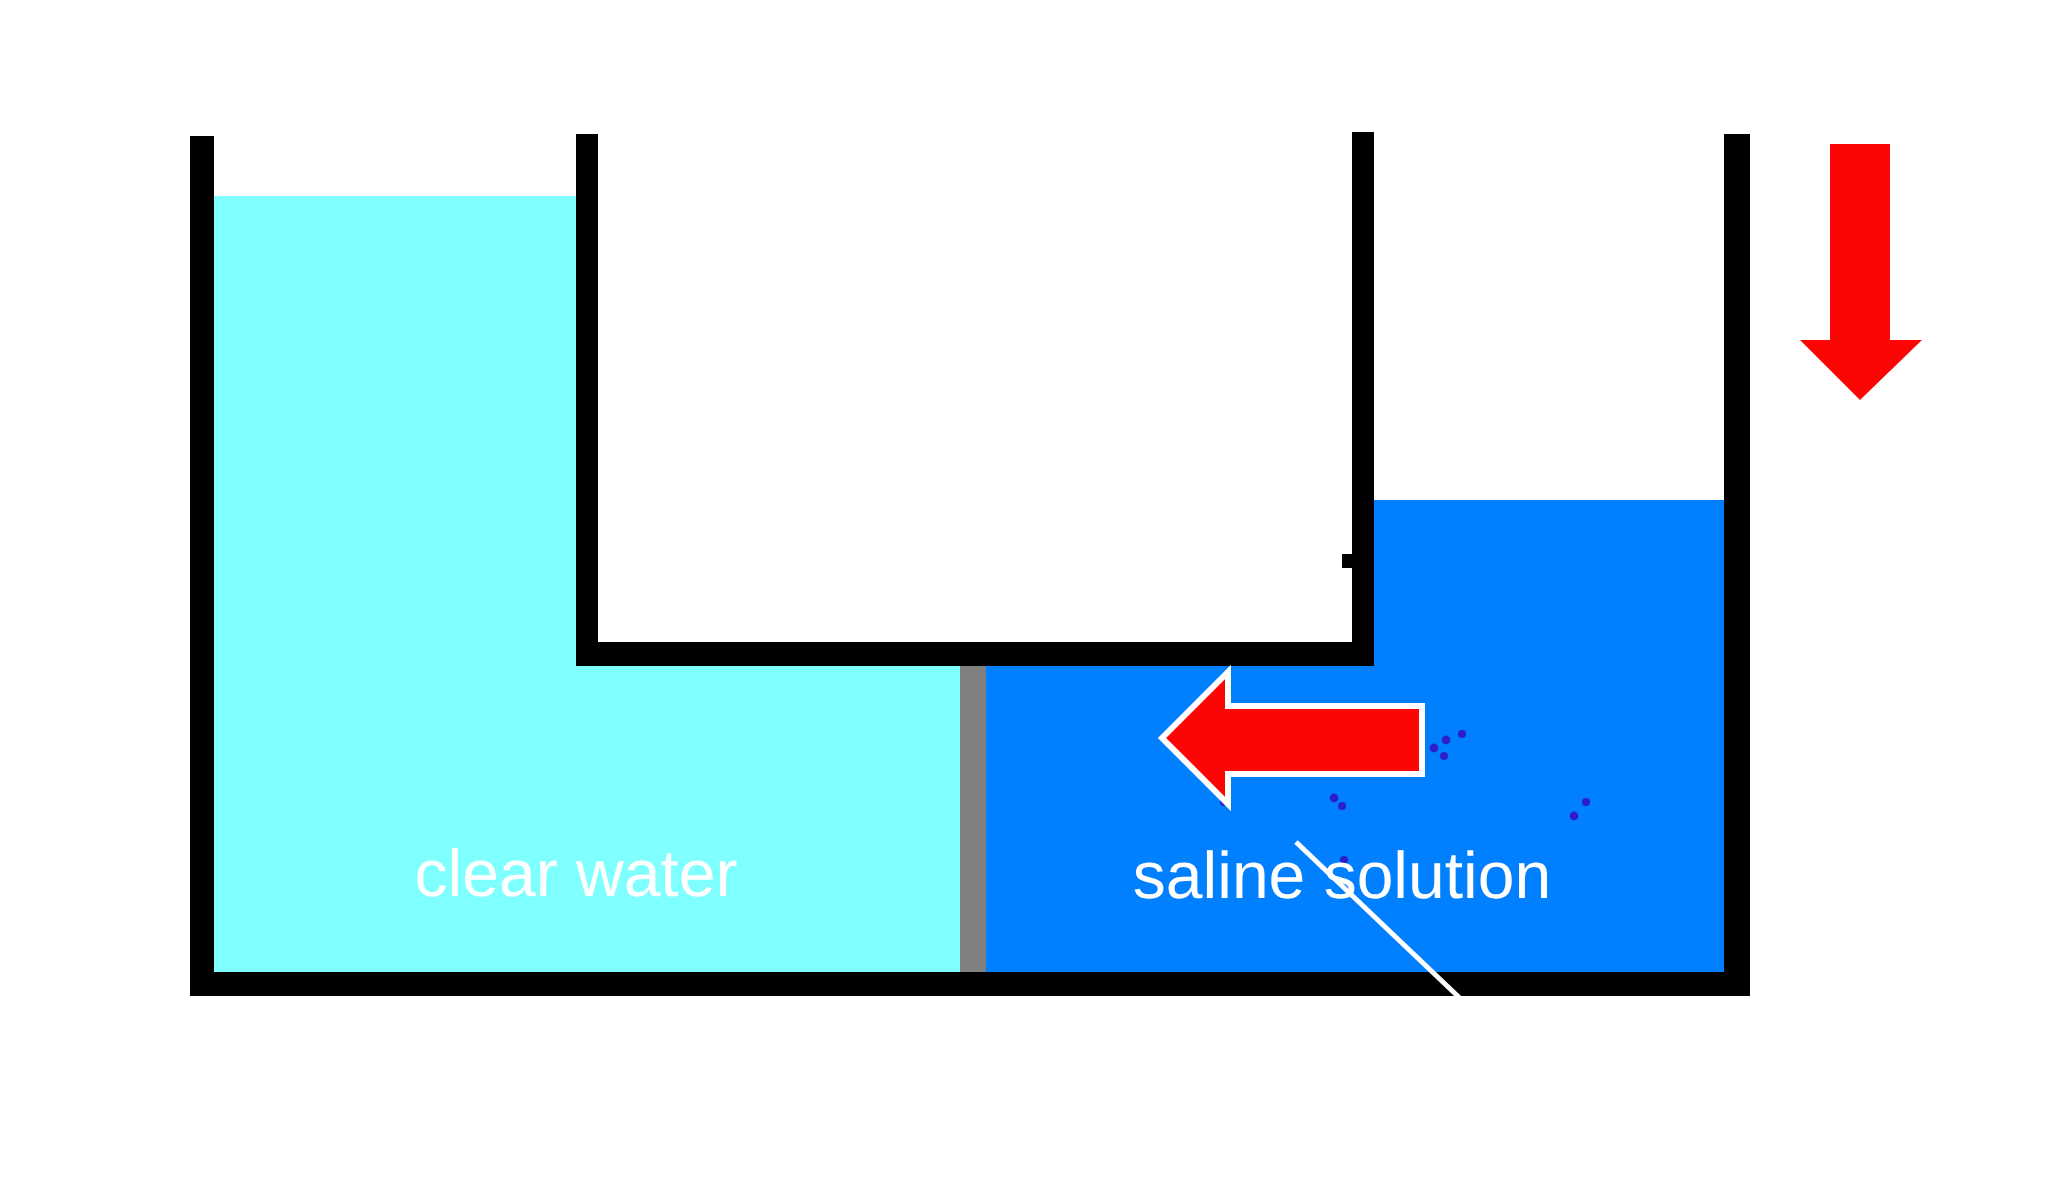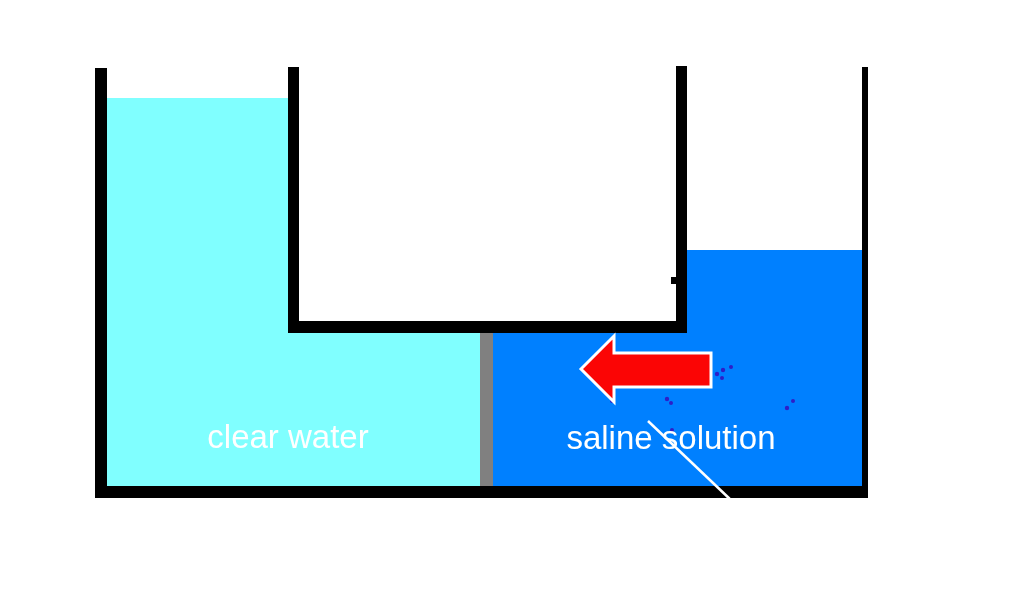--- a/index.html
+++ b/index.html
@@ -2,21 +2,21 @@
 <html><head>
 <meta charset="utf-8">
 <style>
   html, body {
     margin: 0;
     padding: 0;
     background: #ffffff;
   }
   .stage {
     position: relative;
-    width: 868px;
+    width: 1024px;
     height: 602px;
     background: #ffffff;
     overflow: hidden;
     font-family: "Liberation Sans", sans-serif;
   }
   svg {
     display: block;
   }
   text {
     font-family: "Liberation Sans", sans-serif;

